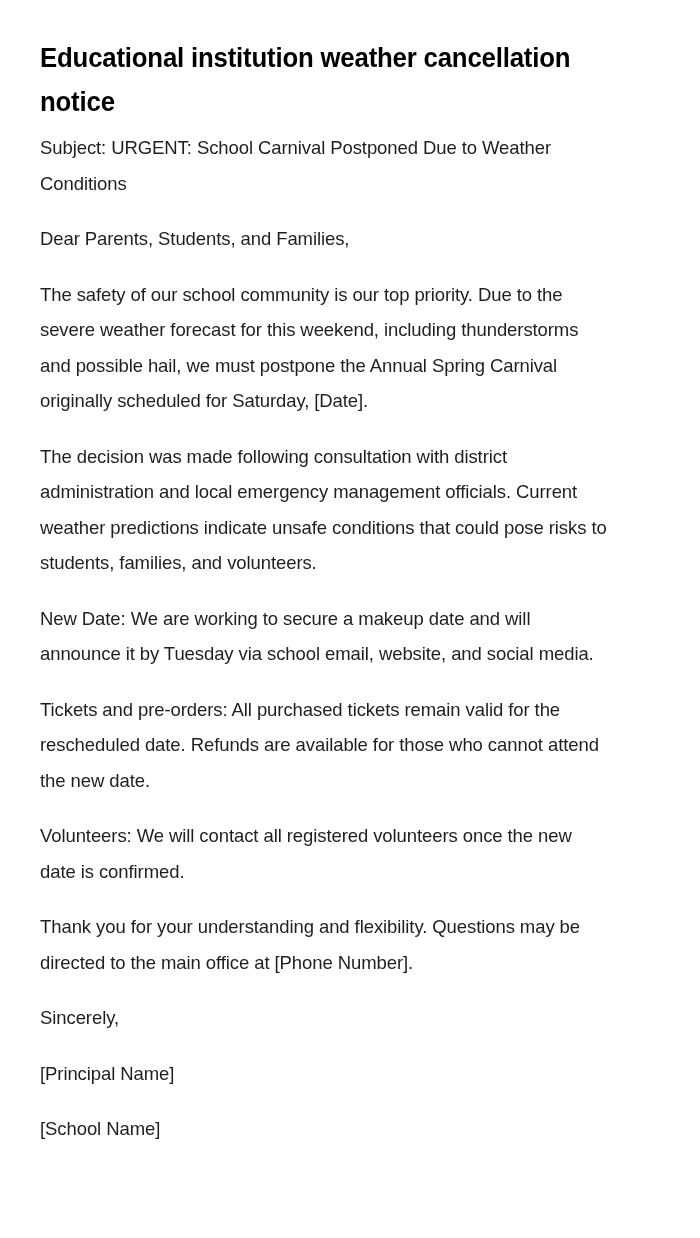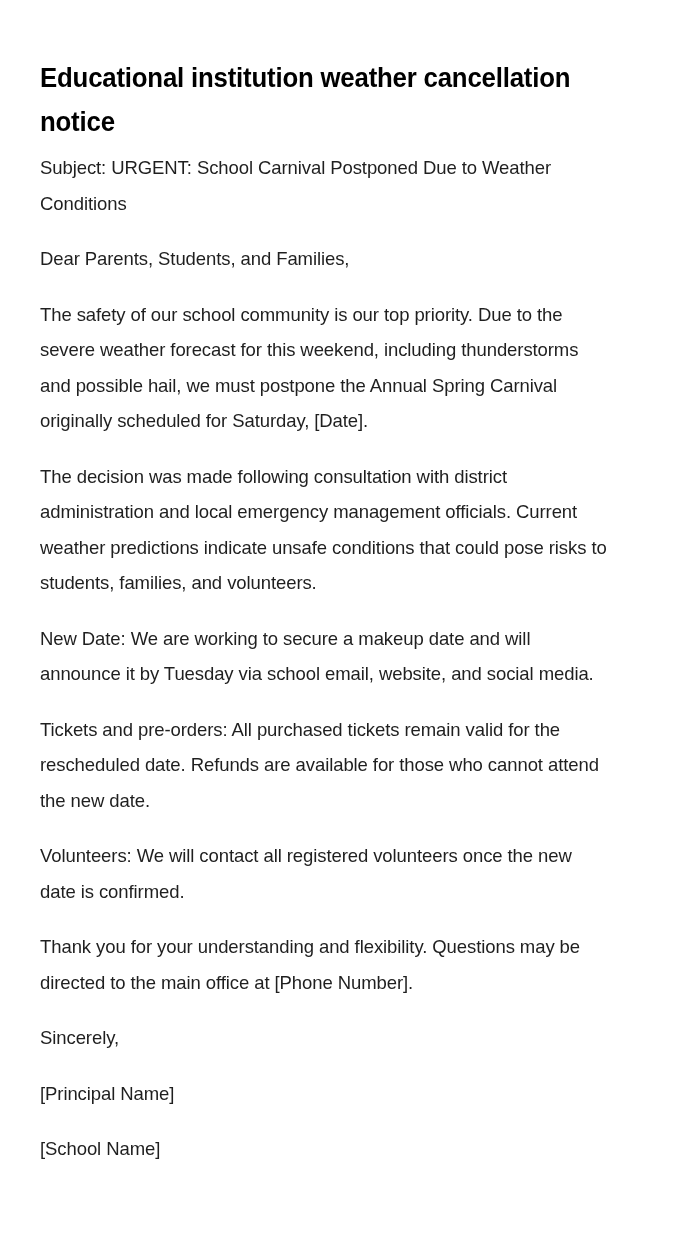--- a/index.html
+++ b/index.html
@@ -10,21 +10,20 @@
   body {
     width: 700px;
     min-height: 1238px;
     font-family: "Liberation Sans", sans-serif;
     -webkit-font-smoothing: antialiased;
   }
   .article {
     box-sizing: border-box;
     width: 700px;
     padding: 36px 76px 40px 40px;
-    margin-top: 20px;
   }
   .article-title {
     margin: 0 0 6px 0;
     font-family: "Liberation Sans", sans-serif;
     font-size: 27px;
     line-height: 44px;
     font-weight: bold;
     color: #000000;
     letter-spacing: -0.2px;
     transform: scaleX(0.955);

